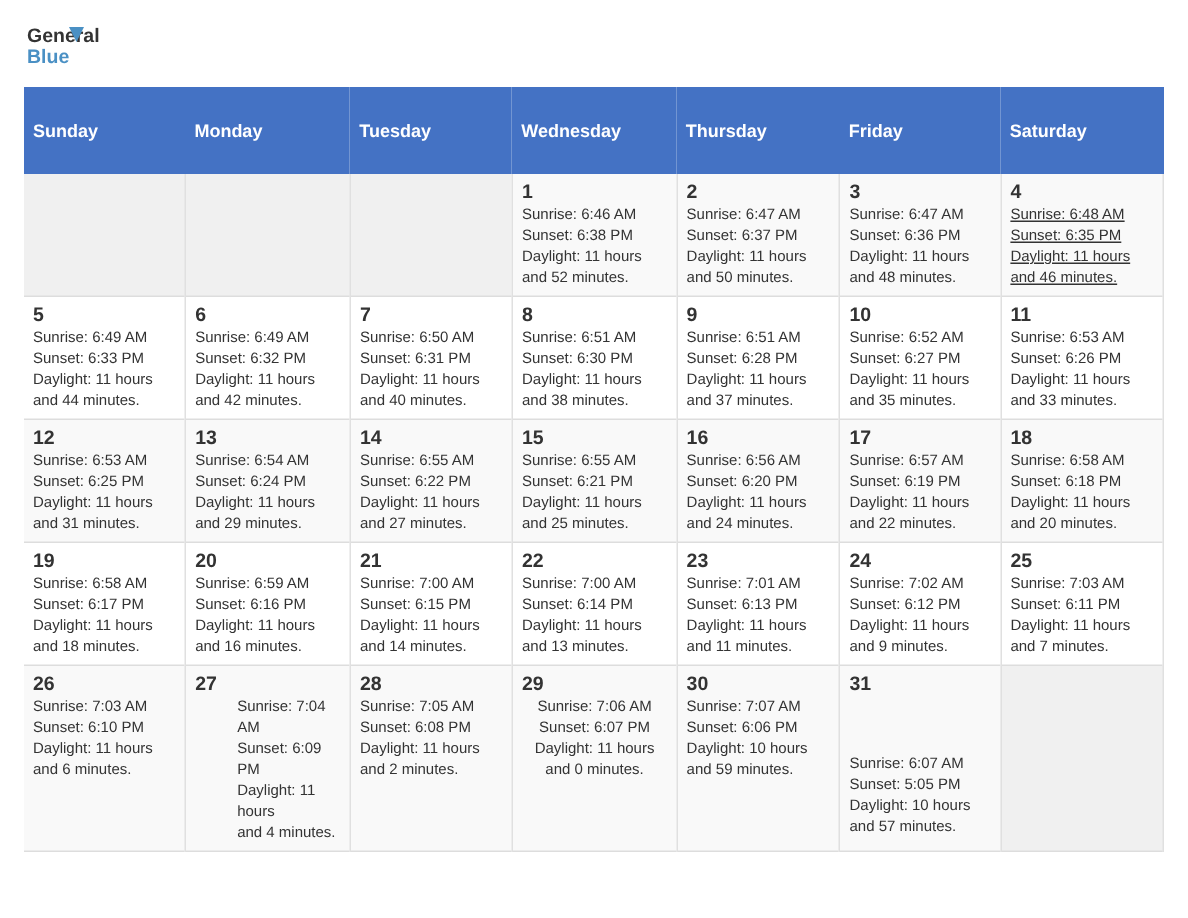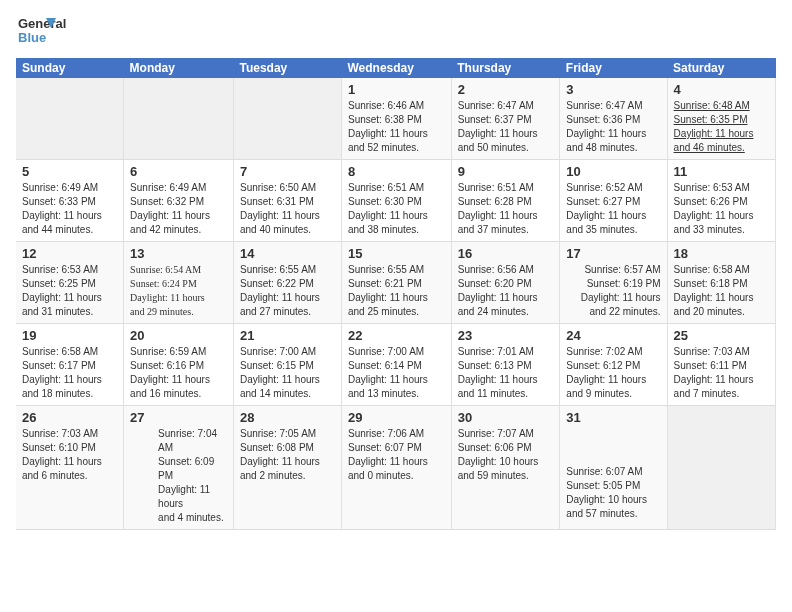--- a/index.html
+++ b/index.html
@@ -43,21 +43,21 @@
     }
     table {
       width: 100%;
       border-collapse: collapse;
       font-size: 10px;
     }
     thead th {
       background-color: #4472c4;
       color: #fff;
       text-align: left;
-      padding: 3px 6px;
+      padding: 22px 6px;
       font-size: 12px;
       font-weight: bold;
     }
     tbody tr {
       border-bottom: 1px solid #ddd;
     }
     tbody td {
       vertical-align: top;
       padding: 4px 6px;
       width: 113px;
@@ -202,21 +202,21 @@
         <tr>
           <td>
             <span class="day-num">12</span>
             <div class="day-info" style="white-space: pre-line;">Sunrise: 6:53 AM
 Sunset: 6:25 PM
 Daylight: 11 hours
 and 31 minutes.</div>
           </td>
           <td>
             <span class="day-num">13</span>
-            <div class="day-info" style="white-space: pre-line; font-family: Liberation Serif, serif;">Sunrise: 6:54 AM
+            <div class="day-info" style="white-space: pre-line;">Sunrise: 6:54 AM
 Sunset: 6:24 PM
 Daylight: 11 hours
 and 29 minutes.</div>
           </td>
           <td>
             <span class="day-num">14</span>
             <div class="day-info" style="white-space: pre-line;">Sunrise: 6:55 AM
 Sunset: 6:22 PM
 Daylight: 11 hours
 and 27 minutes.</div>
@@ -230,21 +230,21 @@
           </td>
           <td>
             <span class="day-num">16</span>
             <div class="day-info" style="white-space: pre-line;">Sunrise: 6:56 AM
 Sunset: 6:20 PM
 Daylight: 11 hours
 and 24 minutes.</div>
           </td>
           <td>
             <span class="day-num">17</span>
-            <div class="day-info" style="white-space: pre-line; text-align: right;">Sunrise: 6:57 AM
+            <div class="day-info" style="white-space: pre-line;">Sunrise: 6:57 AM
 Sunset: 6:19 PM
 Daylight: 11 hours
 and 22 minutes.</div>
           </td>
           <td>
             <span class="day-num">18</span>
             <div class="day-info" style="white-space: pre-line;">Sunrise: 6:58 AM
 Sunset: 6:18 PM
 Daylight: 11 hours
 and 20 minutes.</div>
@@ -318,21 +318,21 @@
           </td>
           <td>
             <span class="day-num">28</span>
             <div class="day-info" style="white-space: pre-line;">Sunrise: 7:05 AM
 Sunset: 6:08 PM
 Daylight: 11 hours
 and 2 minutes.</div>
           </td>
           <td>
             <span class="day-num">29</span>
-            <div class="day-info" style="white-space: pre-line;">Sunrise: 7:06 AM
+            <div class="day-info" style="white-space: pre-line; text-align: center;">Sunrise: 7:06 AM
 Sunset: 6:07 PM
 Daylight: 11 hours
 and 0 minutes.</div>
           </td>
           <td>
             <span class="day-num">30</span>
             <div class="day-info" style="white-space: pre-line;">Sunrise: 7:07 AM
 Sunset: 6:06 PM
 Daylight: 10 hours
 and 59 minutes.</div>

